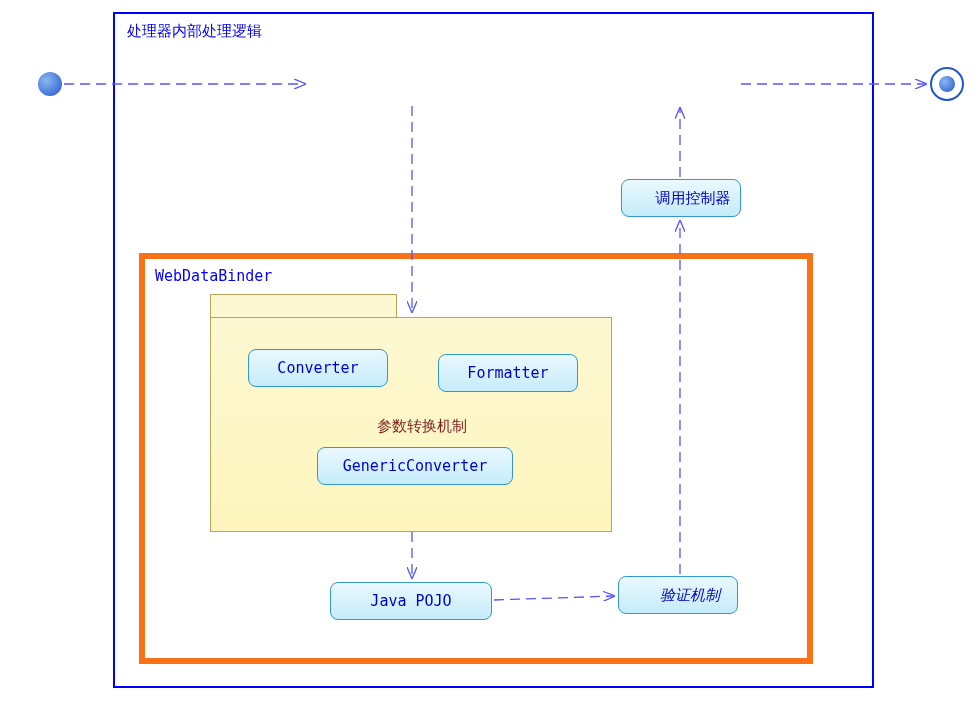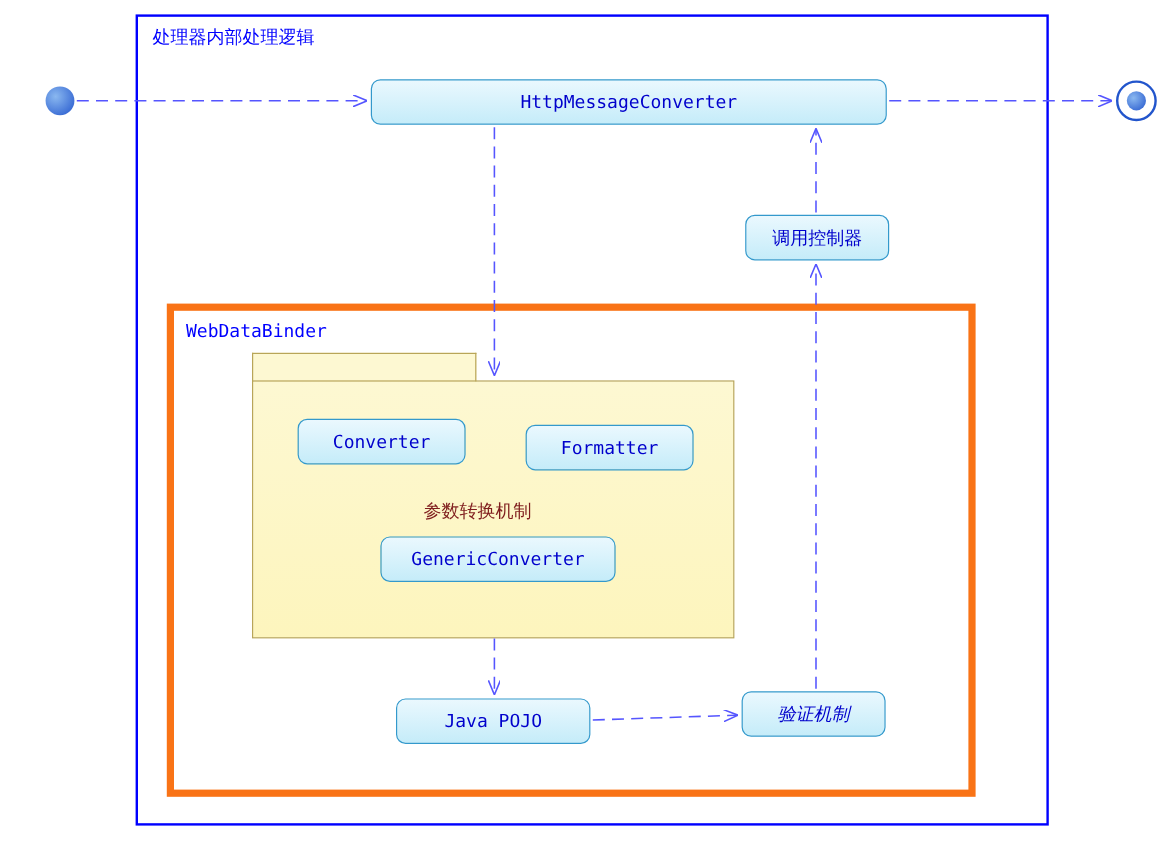--- a/index.html
+++ b/index.html
@@ -51,20 +51,21 @@
     display: flex;
     align-items: center;
     justify-content: center;
     color: #0000cc;
     font-family: "Consolas", "SimSun", monospace;
     font-size: 15px;
     box-sizing: border-box;
   }
   .cjk {
     font-family: "SimSun", "宋体", serif;
+    padding-left: 24px;
   }
   .label {
     position: absolute;
     color: #7f1d1d;
     font-size: 15px;
   }
   .start-node {
     position: absolute;
     width: 24px;
     height: 24px;
@@ -100,23 +101,20 @@
   <div class="start-node" style="left:38px; top:72px;"></div>
 
   <div class="end-node-outer" style="left:930px; top:67px;">
     <div class="end-node-inner"></div>
   </div>
 
   <div class="outer-box" style="left:113px; top:12px; width:757px; height:672px;">
     <div class="outer-title" style="left:12px; top:8px;">处理器内部处理逻辑</div>
   </div>
 
-  <div class="node" style="left:309px; top:66px; width:430px; height:38px;">
-    <span>HttpMessageConverter</span>
-  </div>
 
   <div class="node cjk" style="left:621px; top:179px; width:120px; height:38px;">
     <span>调用控制器</span>
   </div>
 
   <div class="inner-box" style="left:139px; top:253px; width:662px; height:399px;">
     <div class="outer-title" style="left:10px; top:8px; font-family: Consolas, monospace;">WebDataBinder</div>
   </div>
 
   <div class="folder" style="left:210px; top:294px;">

